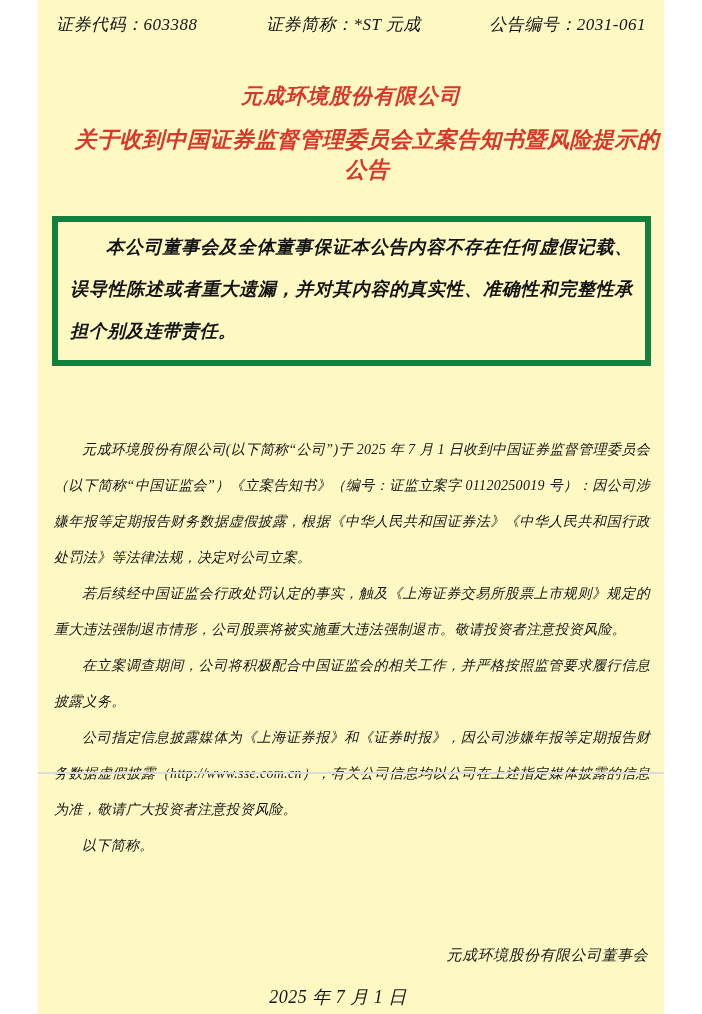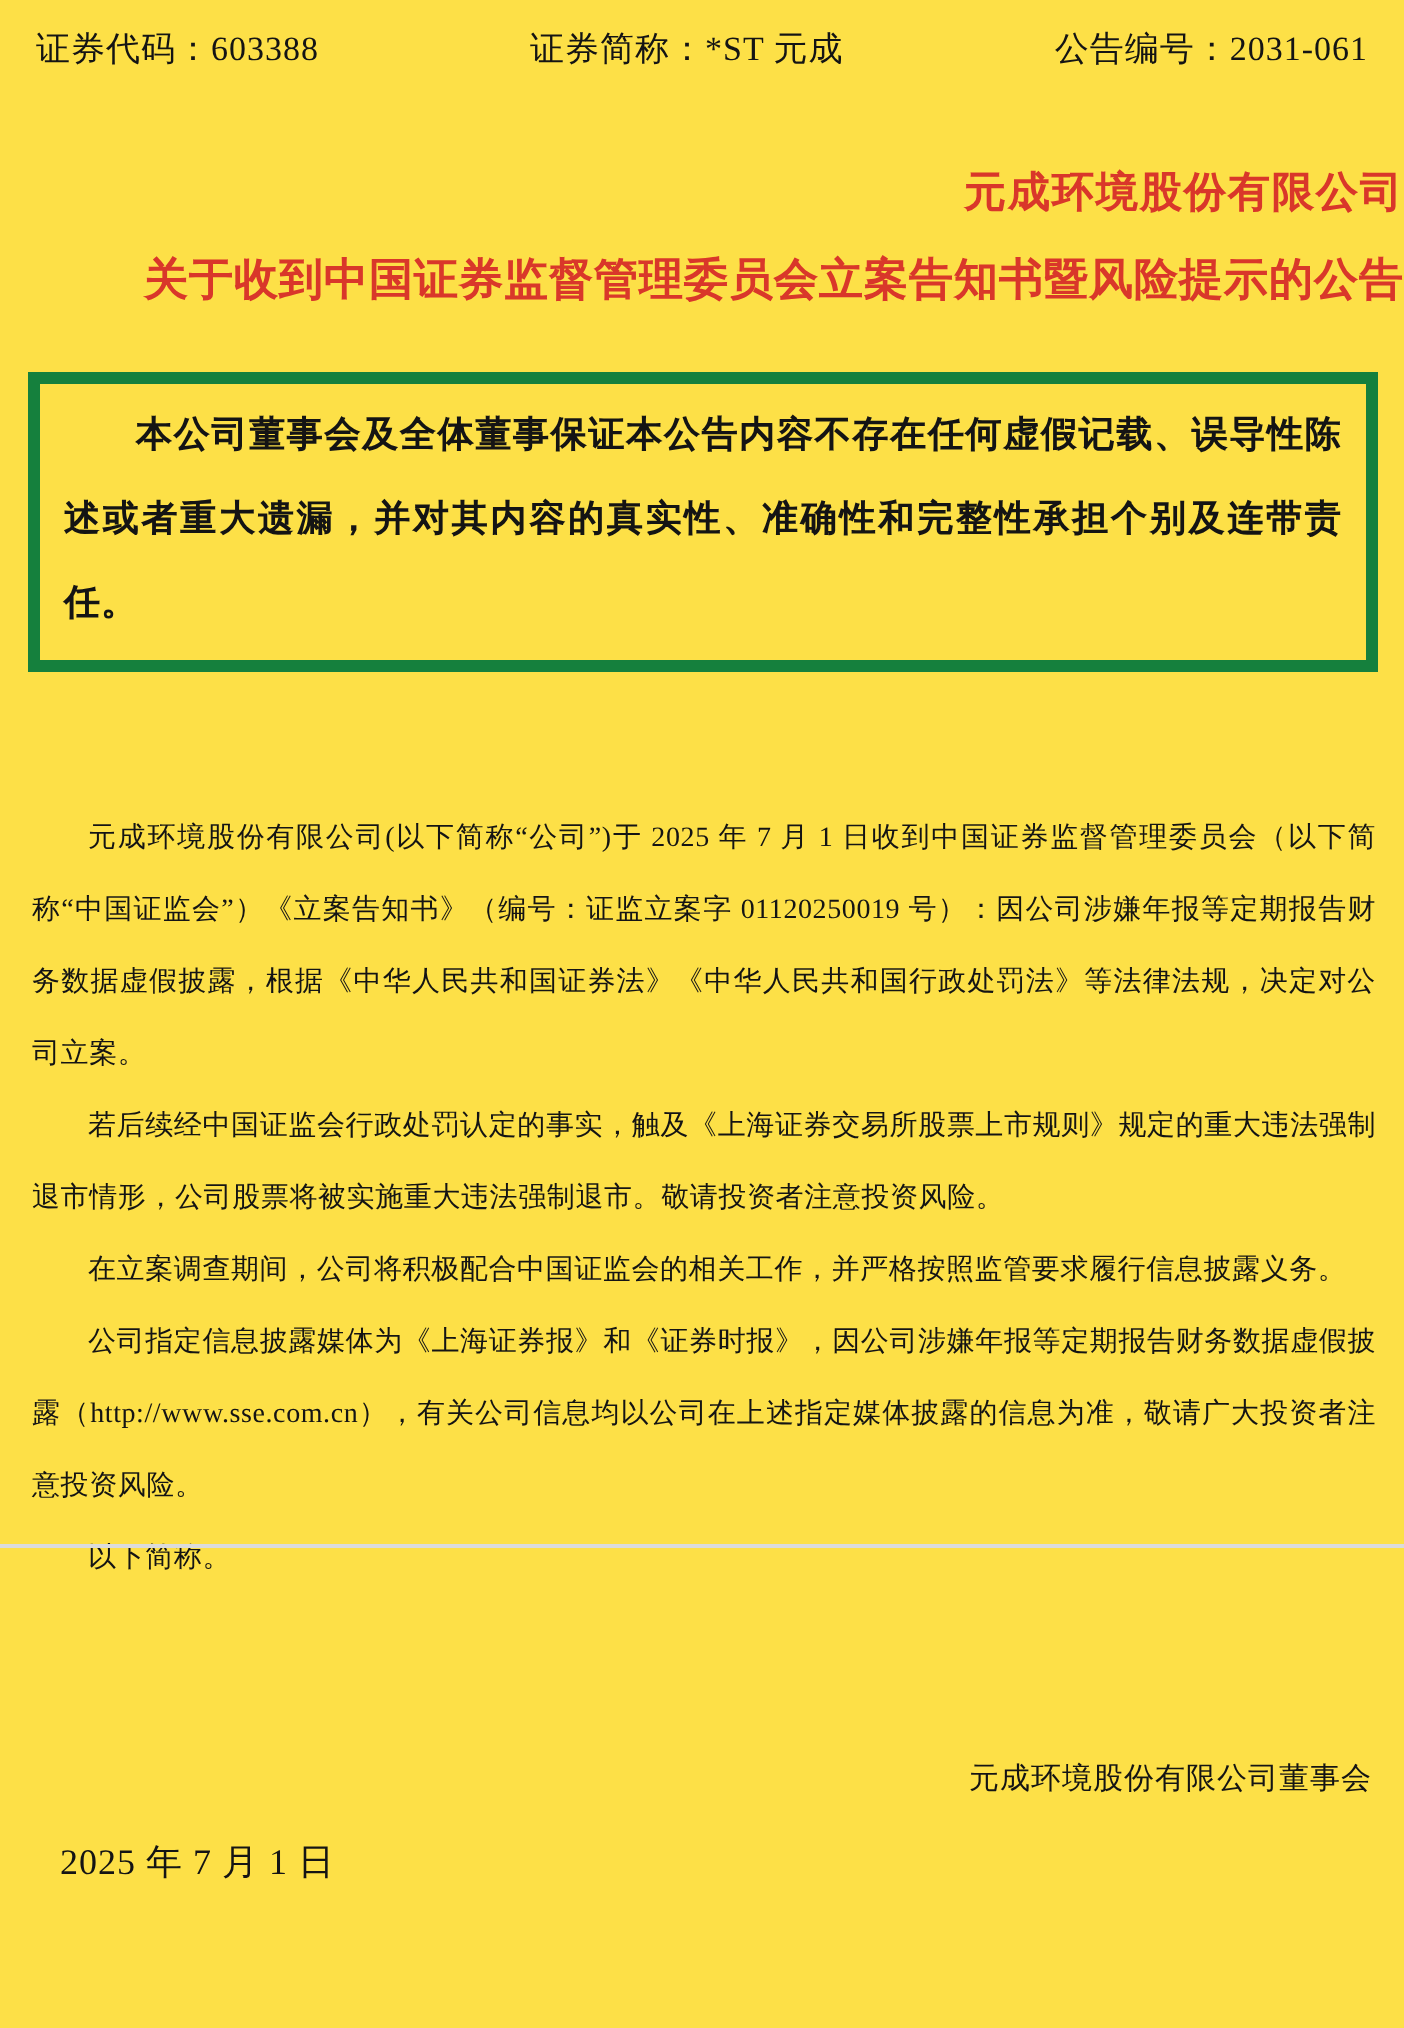--- a/index.html
+++ b/index.html
@@ -1,36 +1,37 @@
 <!DOCTYPE html>
 <html><head>
 <meta charset="utf-8">
 <style>
   html, body { margin: 0; padding: 0; background: #ffffff; }
   .page {
     position: relative;
-    width: 702px;
+    width: 626px;
     height: 1014px;
     margin: 0 auto;
-    background: #fde047;
+    background: #fef9c3;
     color: #141414;
     font-family: "Liberation Serif", serif;
     overflow: hidden;
+    font-style: italic;
   }
   .header-row {
     display: flex;
     justify-content: space-between;
     align-items: baseline;
     padding: 13px 18px 0 18px;
     font-size: 17px;
     letter-spacing: 0.5px;
     white-space: nowrap;
   }
   .doc-title {
-    text-align: right;
+    text-align: center;
     font-family: "Liberation Sans", sans-serif;
     font-weight: bold;
     color: #d9372a;
   }
   .title-line1 { margin-top: 46px; font-size: 21px; letter-spacing: 1px; }
   .title-line2 { margin-top: 15px; font-size: 22px; letter-spacing: 0.5px; padding-left: 32px; }
   .disclaimer-box {
     margin: 31px 13px 0 14px;
     border: 6px solid #15803d;
     padding: 4px 12px 8px 12px;
@@ -53,24 +54,23 @@
   .signature-line {
     margin-top: 82px;
     padding-right: 16px;
     text-align: right;
     font-size: 15px;
     letter-spacing: 0.5px;
   }
   .date-line {
     margin-top: 20px;
     padding-right: 26px;
-    text-align: left;
+    text-align: center;
     font-size: 18px;
     letter-spacing: 0.5px;
-    margin-left: 30px;
   }
   .page-seam {
     position: absolute;
     left: 0;
     top: 772px;
     width: 702px;
     height: 2px;
     background: #dbdbdb;
   }
 </style>

